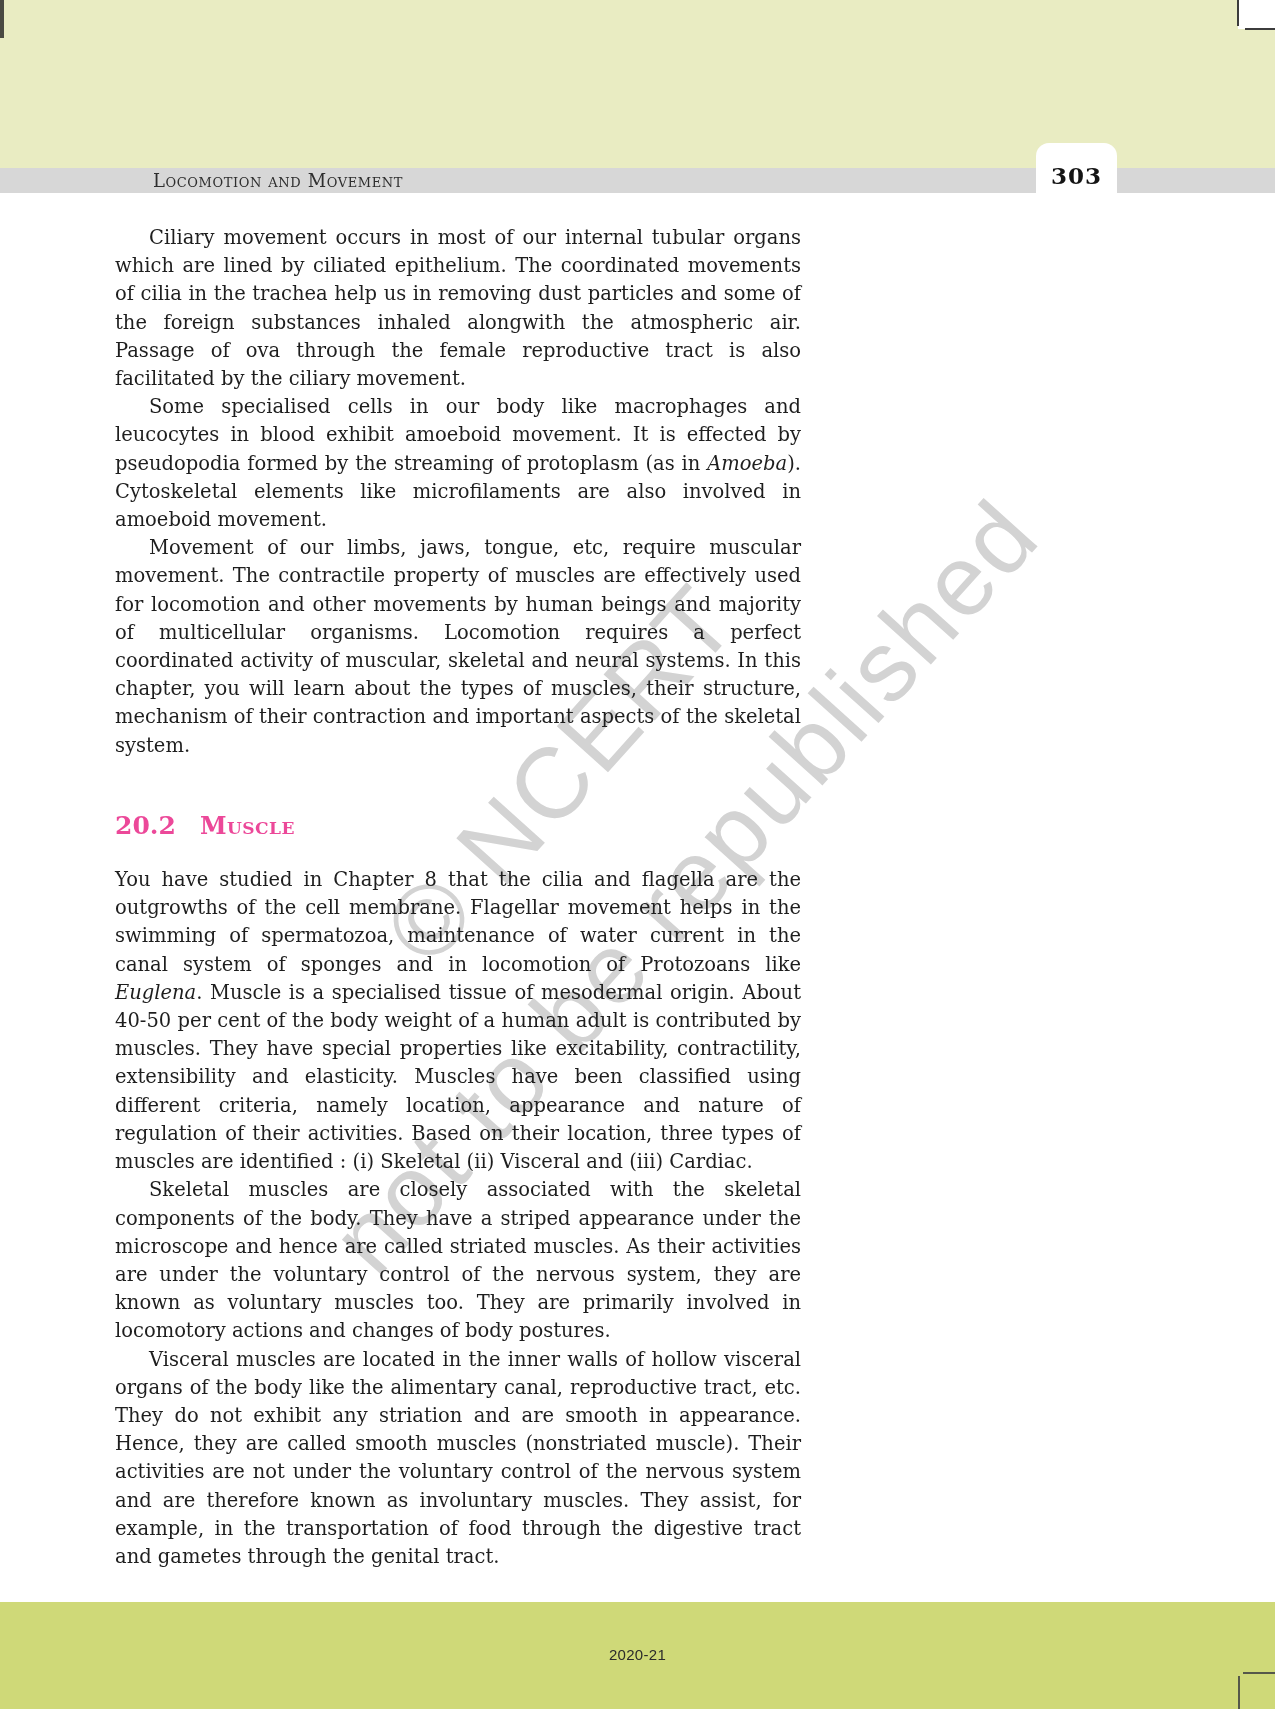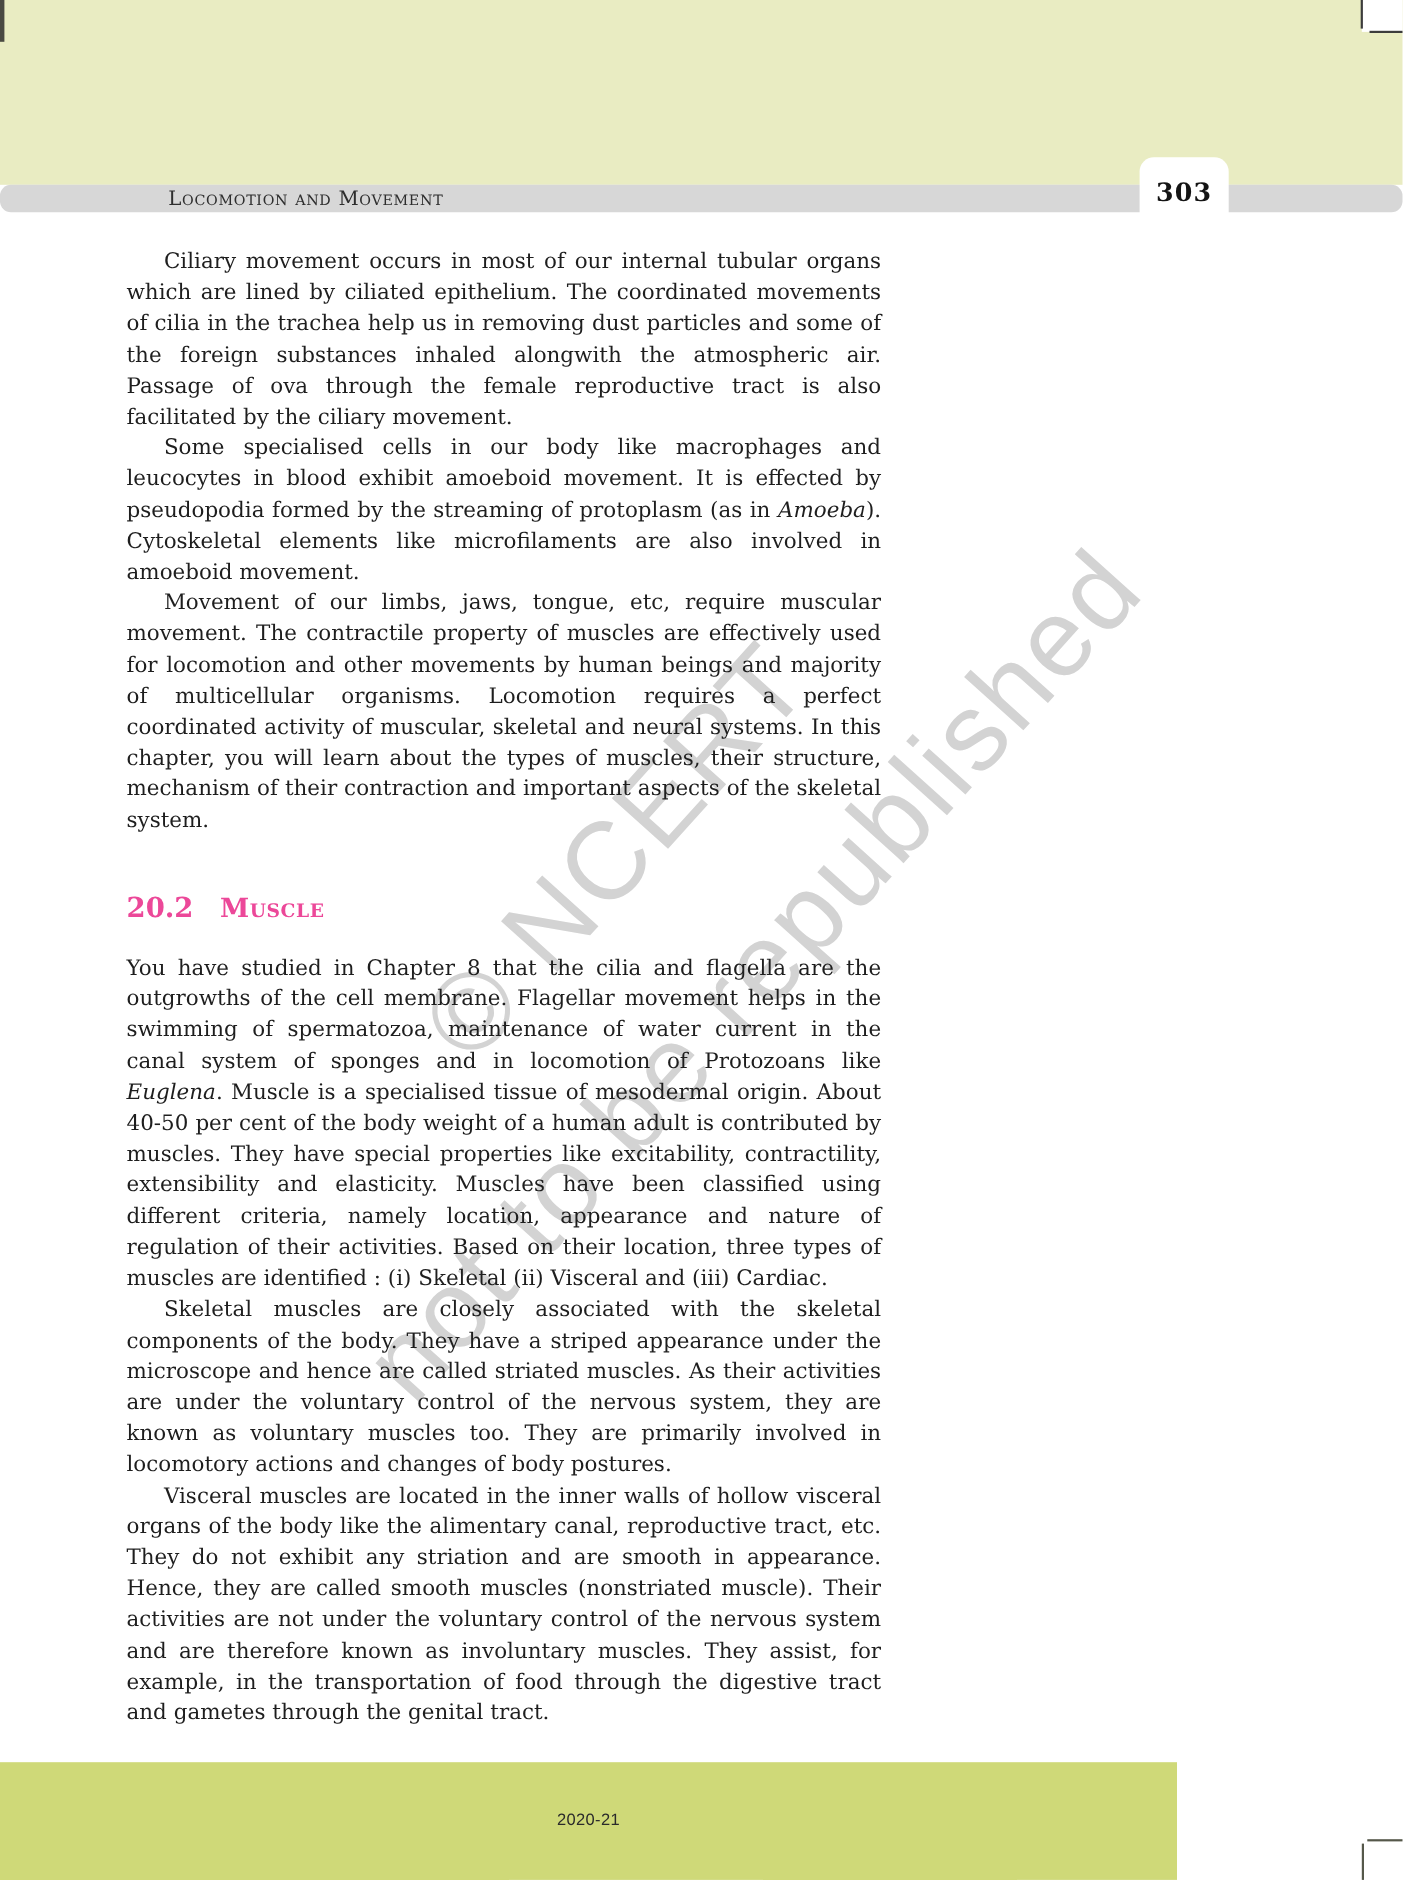--- a/index.html
+++ b/index.html
@@ -3,21 +3,21 @@
 <meta charset="utf-8">
 <style>
   html,body{margin:0;padding:0;}
   body{
     width:1275px;height:1709px;position:relative;overflow:hidden;
     background:#ffffff;font-family:"DejaVu Serif", serif;
   }
   
   .band-top{position:absolute;left:0;top:0;width:1275px;height:168px;z-index:3;}
   
-  .header-strip{position:absolute;left:0;top:168px;width:1275px;height:25px;z-index:3;border-radius:10px;}
+  .header-strip{position:absolute;left:0;top:168px;width:1275px;height:25px;z-index:3;}
   .header-title{
     position:absolute;left:153px;top:0;height:25px;line-height:26px;
     font-variant:small-caps;font-size:18px;letter-spacing:0.6px;color:#2e2e2e;
   }
   
   .page-tab{
     position:absolute;left:1036px;top:143px;width:81px;height:52px;z-index:4;
     background:#ffffff;border-radius:13px 13px 0 0;text-align:center;
   }
   .page-num{display:block;margin-top:19px;font-size:23px;font-weight:bold;color:#141414;letter-spacing:1px;}
@@ -42,21 +42,21 @@
     font-size:19.5px;line-height:28.2px;color:#1e1e1e;text-align:justify;
   }
   .content p{margin:0;}
   .content p.indent{text-indent:34px;}
   .content .b{font-weight:normal;}
   .content .i{font-style:italic;}
   .section-heading{margin:50px 0 26px 0;white-space:nowrap;}
   .section-number{font-size:25px;font-weight:bold;margin-right:24px;}
   .section-title{font-size:24px;font-weight:bold;font-variant:small-caps;letter-spacing:0.5px;}
   
-  .band-bottom{position:absolute;left:0;top:1602px;width:1070px;height:107px;z-index:3;text-align:center;}
+  .band-bottom{position:absolute;left:0;top:1602px;width:1275px;height:107px;z-index:3;text-align:center;}
   .footer-year{
     display:inline-block;margin-top:44px;font-family:"Liberation Sans", sans-serif;
     font-size:15px;color:#2b2b2b;letter-spacing:0.3px;
   }
 </style>
 </head>
 <body>
 
 <div class="band-top" style="background: rgb(233, 236, 194);"></div>
 

